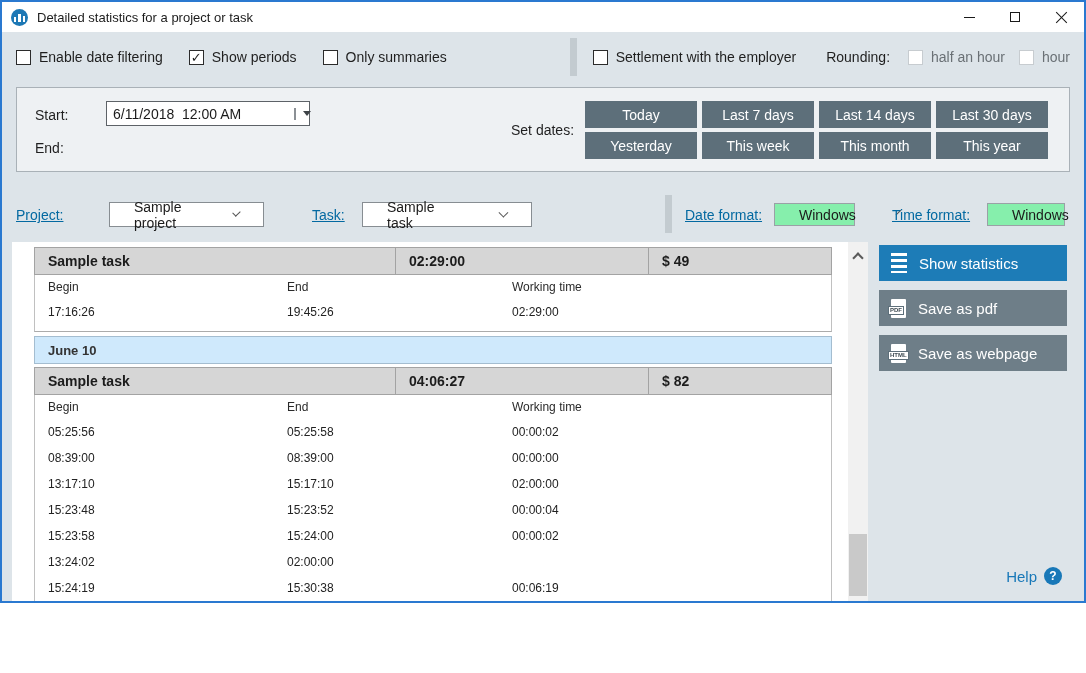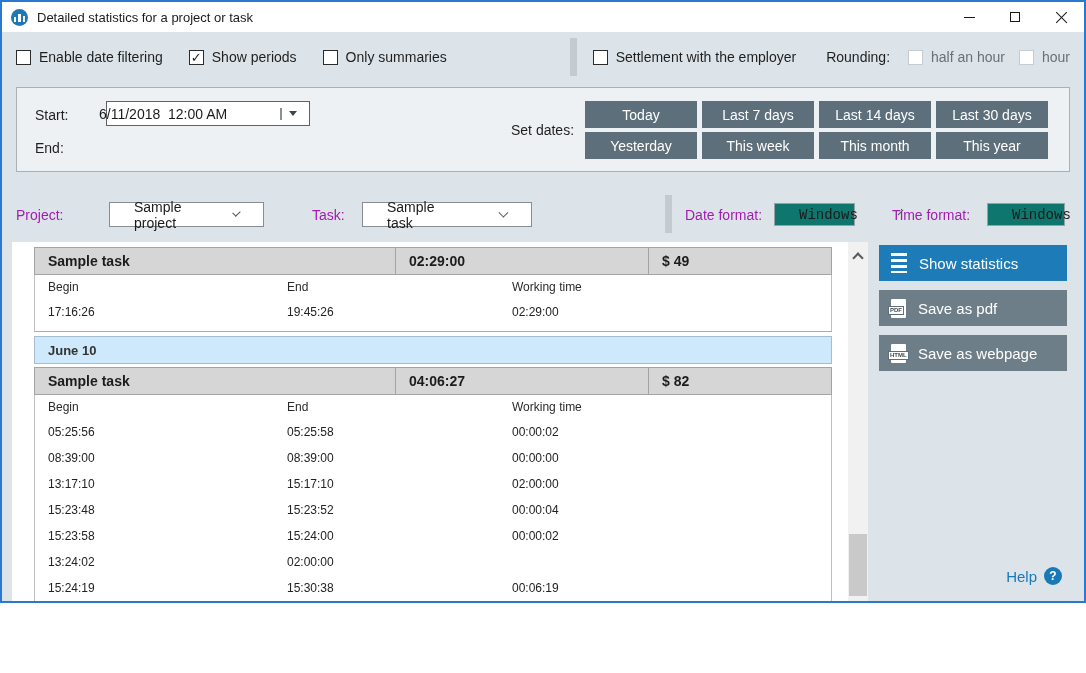--- a/index.html
+++ b/index.html
@@ -58,21 +58,21 @@
   .date-panel {
     position:absolute; left:14px; right:14px; top:85px; height:85px;
     background:#eef1f3; border:1px solid #a9b1b7;
   }
   .dp-label { position:absolute; font-size:14px; color:#1f1f1f; }
   .lbl-start { left:18px; top:19px; }
   .lbl-end   { left:18px; top:52px; }
   .date-input {
     position:absolute; left:89px; width:204px; height:25px;
     border:1px solid #5d6267; background:#fff;
-    display:flex; align-items:center; padding:0 12px;justify-content:flex-end;
+    display:flex; align-items:center; padding:0 6px;
   }
   .di-start { top:13px; } .di-end { top:46px; }
   .date-text { border:none; background:transparent; font-family:"Liberation Sans",sans-serif;
     font-size:14px; color:#1b1b1b; flex:1; white-space:pre; outline:none; }
   .cal-icon {
     width:13px; height:12px; border:1px solid #8b9095; background-color:#fff;
     background-image:
       linear-gradient(#aab0b5,#aab0b5),
       linear-gradient(#9aa0a5,#9aa0a5),
       linear-gradient(#9aa0a5,#9aa0a5),
@@ -88,31 +88,31 @@
     position:absolute; left:568px; top:13px;
     display:grid; grid-template-columns:repeat(4,112px); grid-auto-rows:27px; gap:4px 5px;
   }
   .preset-btn {
     background:#5d6f7a; color:#fff; font-size:14px;
     display:flex; align-items:center; justify-content:center; cursor:default;
   }
 
   
   .filter-row { position:absolute; top:196px; left:0; right:0; height:34px; }
-  .fr-label { position:absolute; font-size:14px; color:#a21caf; }
+  .fr-label { position:absolute; font-size:14px; color:#0369a1;text-decoration:underline; }
   .combo {
     position:absolute; background:#fff; border:1px solid #878d92;
     display:flex; align-items:center; padding:0 24px; font-size:14px; color:#1b1b1b; cursor:default;gap:42px;
   }
   .combo .chev {
     margin-left:auto; width:7px; height:7px;
     border-right:1.5px solid #555; border-bottom:1.5px solid #555;
     transform:rotate(45deg); margin-top:-4px;
   }
-  .combo.gray { background:#0f766e; border-color:#9aa1a6;font-family:Liberation Mono, monospace; }
+  .combo.gray { background:#86efac; border-color:#9aa1a6; }
   .lbl-project { left:14px; top:9px; }
   .sel-project { left:107px; top:4px; width:155px; height:25px; }
   .lbl-task    { left:310px; top:9px; }
   .sel-task    { left:360px; top:4px; width:170px; height:25px; }
   .fmt-sep     { position:absolute; left:663px; top:-3px; }
   .lbl-datefmt { left:683px; top:9px; }
   .sel-datefmt { left:772px; top:5px; width:81px; height:23px; }
   .lbl-timefmt { left:890px; top:9px; }
   .sel-timefmt { left:985px; top:5px; width:78px; height:23px; }
 

